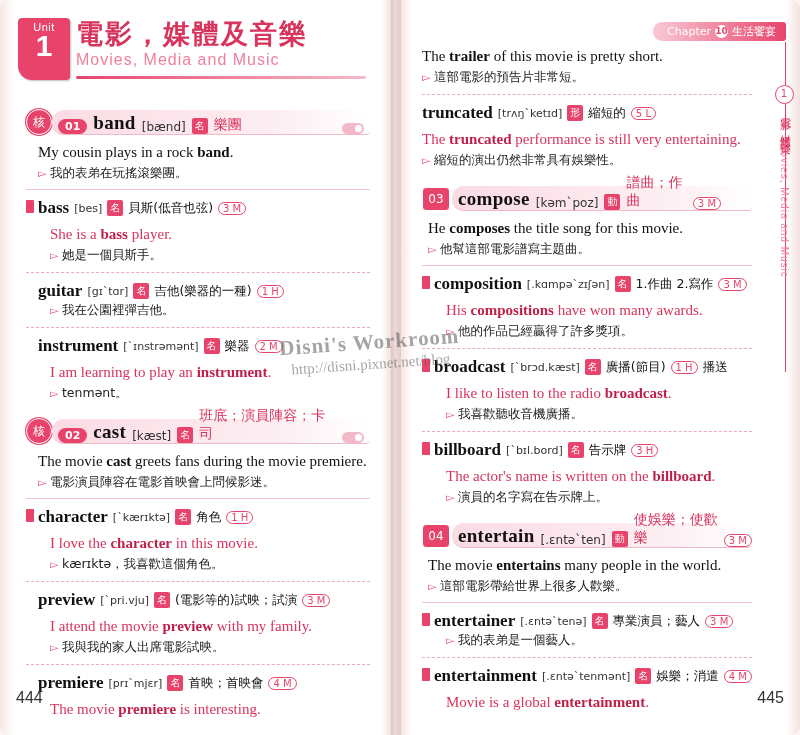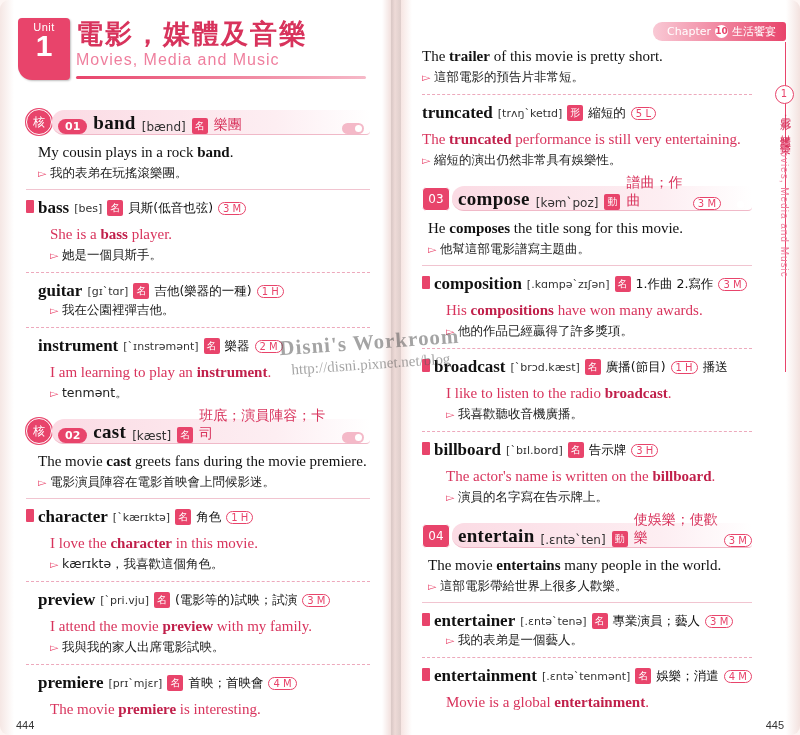--- a/index.html
+++ b/index.html
@@ -144,21 +144,21 @@
   .sub-mark{
     position:absolute;left:0;top:2px;width:8px;height:13px;background:#e8446b;border-radius:1px;
   }
   .sub-word{font-size:17px;font-weight:bold;color:#111;}
   .sub-ipa{font-size:11px;color:#333;font-family:"DejaVu Sans",sans-serif;}
   .sub-def{font-size:12.5px;color:#111;font-family:"DejaVu Sans",sans-serif;}
   .divider{height:1px;background:#f1c4d0;margin:6px 0 0 0;}
   .dash-divider{border-top:1px dashed #eda9bc;margin:7px 0 0 0;height:0;}
 
   
-  .pg{position:absolute;bottom:4px;font-size:11px;color:#333;font-family:"Liberation Sans",sans-serif;}
+  .pg{position:absolute;bottom:28px;font-size:16px;color:#333;font-family:"Liberation Sans",sans-serif;}
   .pg.l{left:16px;}
   .pg.r{right:16px;}
 
   
   .watermark{
     position:absolute;left:205px;top:330px;width:330px;text-align:center;
     color:#5b5b5b;opacity:.55;transform:rotate(-4deg);
     font-family:"Liberation Serif",serif;pointer-events:none;
   }
   .wm1{font-size:21px;font-weight:bold;letter-spacing:1px;}

